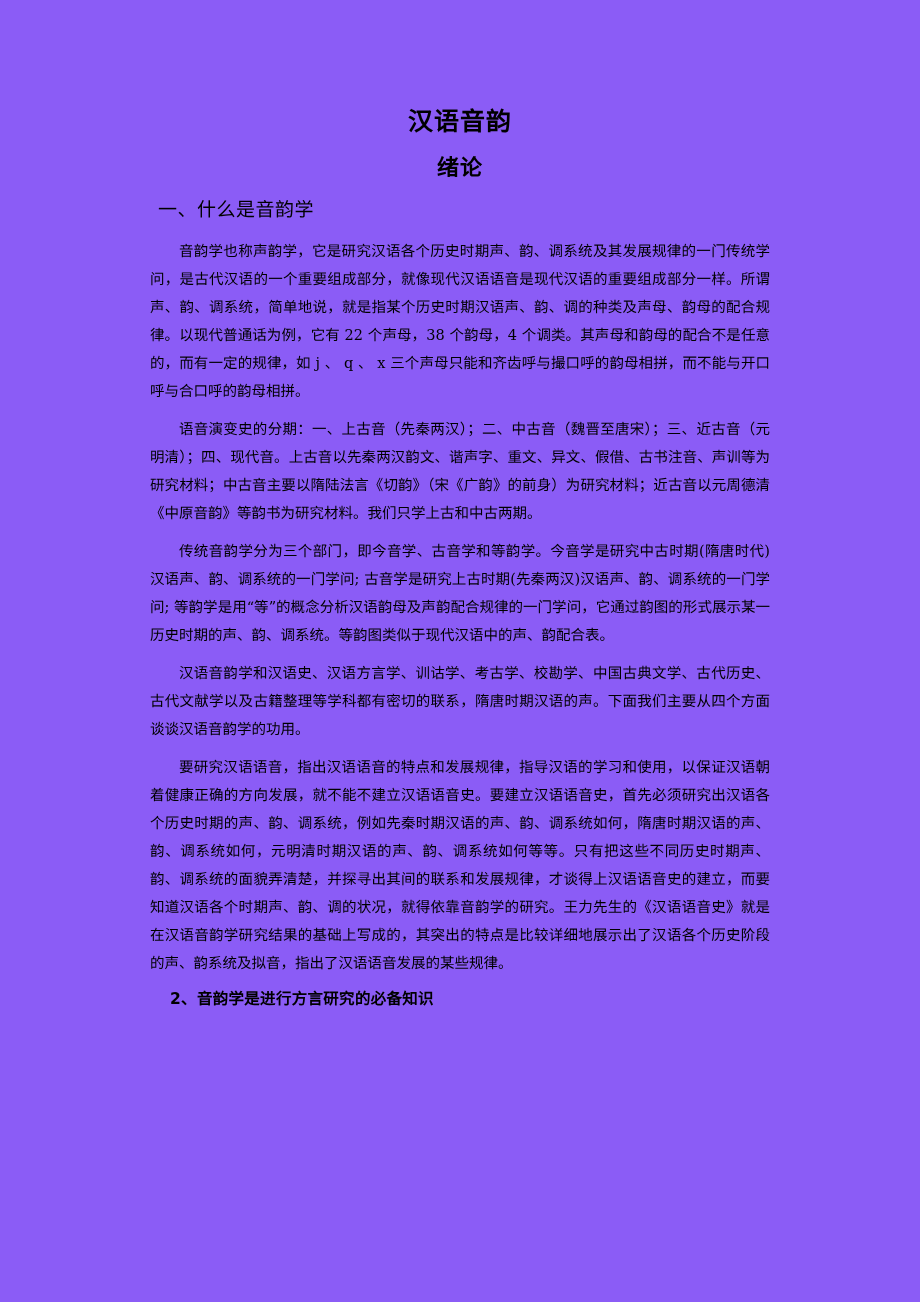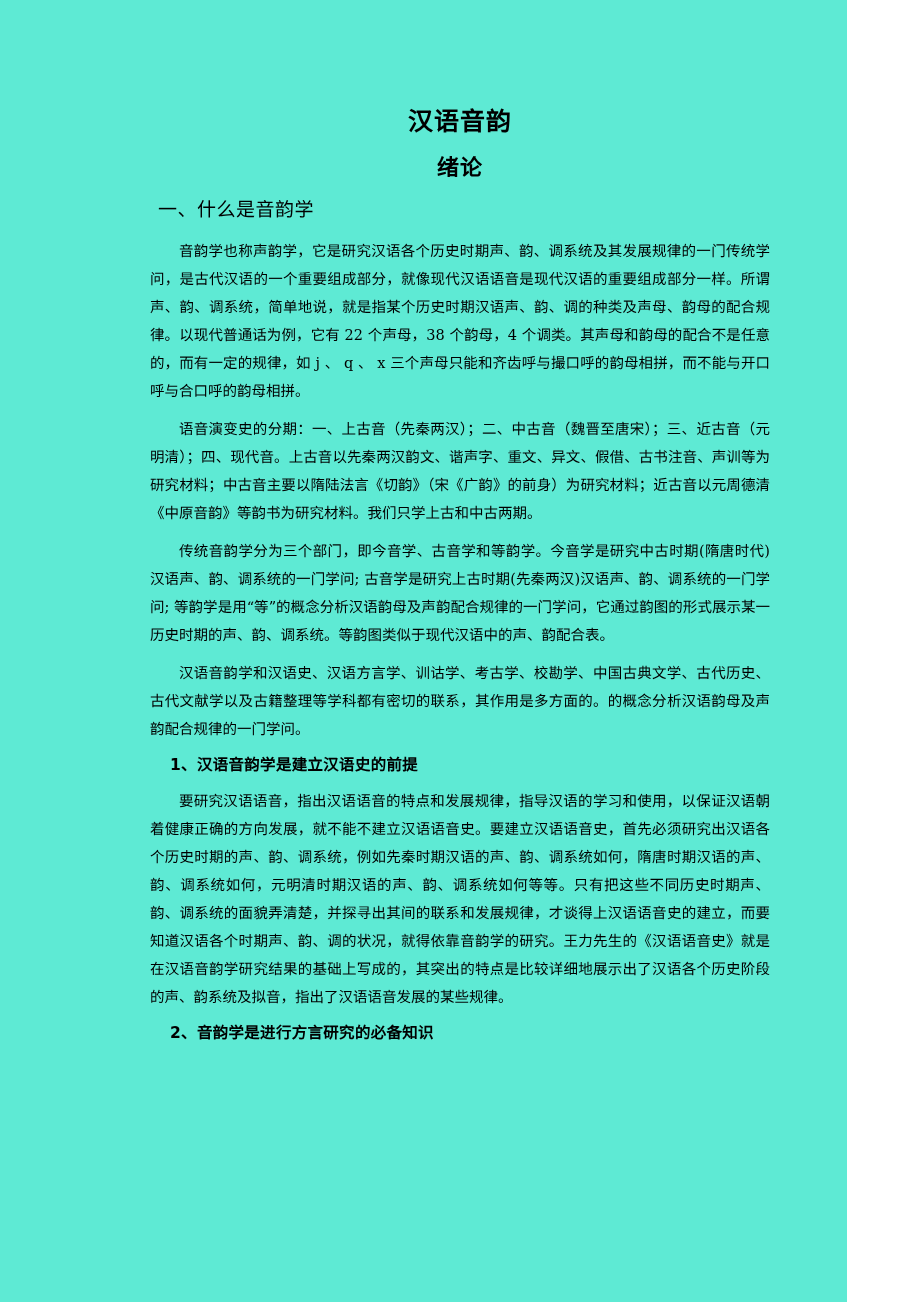--- a/index.html
+++ b/index.html
@@ -10,26 +10,26 @@
   }
   body {
     width: 920px;
     height: 1302px;
     font-family: "DejaVu Serif", "Liberation Serif", serif;
     color: #000000;
     overflow: hidden;
     position: relative;
   }
   .page {
-    width: 847px;
+    width: 920px;
     height: 1302px;
     box-sizing: border-box;
     padding: 0;
     position: relative;
-    background: #5eead4;
+    background: #8b5cf6;
   }
   .content {
     position: absolute;
     left: 140px;
     top: 0;
     width: 640px;
   }
 
   
   .doc-title {
@@ -113,23 +113,22 @@
 
     <h2 class="section-title-center">绪论</h2>
 
     <h3 class="h1-heading">一、什么是音韵学</h3>
 
     <p class="body-para">音韵学也称声韵学，它是研究汉语各个历史时期声、韵、调系统及其发展规律的一门传统学问，是古代汉语的一个重要组成部分，就像现代汉语语音是现代汉语的重要组成部分一样。所谓声、韵、调系统，简单地说，就是指某个历史时期汉语声、韵、调的种类及声母、韵母的配合规律。以现代普通话为例，它有 22 个声母，38 个韵母，4 个调类。其声母和韵母的配合不是任意的，而有一定的规律，如 j 、 q 、 x 三个声母只能和齐齿呼与撮口呼的韵母相拼，而不能与开口呼与合口呼的韵母相拼。</p>
     <p class="body-para">语音演变史的分期：一、上古音（先秦两汉）；二、中古音（魏晋至唐宋）；三、近古音（元明清）；四、现代音。上古音以先秦两汉韵文、谐声字、重文、异文、假借、古书注音、声训等为研究材料；中古音主要以隋陆法言《切韵》（宋《广韵》的前身）为研究材料；近古音以元周德清《中原音韵》等韵书为研究材料。我们只学上古和中古两期。</p>
     <p class="body-para">传统音韵学分为三个部门，即今音学、古音学和等韵学。今音学是研究中古时期(隋唐时代)汉语声、韵、调系统的一门学问; 古音学是研究上古时期(先秦两汉)汉语声、韵、调系统的一门学问; 等韵学是用“等”的概念分析汉语韵母及声韵配合规律的一门学问，它通过韵图的形式展示某一历史时期的声、韵、调系统。等韵图类似于现代汉语中的声、韵配合表。</p>
 
 
-    <p class="body-para">汉语音韵学和汉语史、汉语方言学、训诂学、考古学、校勘学、中国古典文学、古代历史、古代文献学以及古籍整理等学科都有密切的联系，其作用是多方面的。的概念分析汉语韵母及声韵配合规律的一门学问。</p>
+    <p class="body-para">汉语音韵学和汉语史、汉语方言学、训诂学、考古学、校勘学、中国古典文学、古代历史、古代文献学以及古籍整理等学科都有密切的联系，隋唐时期汉语的声。下面我们主要从四个方面谈谈汉语音韵学的功用。</p>
 
-    <h4 class="h2-heading">1、汉语音韵学是建立汉语史的前提</h4>
 
     <p class="body-para">要研究汉语语音，指出汉语语音的特点和发展规律，指导汉语的学习和使用，以保证汉语朝着健康正确的方向发展，就不能不建立汉语语音史。要建立汉语语音史，首先必须研究出汉语各个历史时期的声、韵、调系统，例如先秦时期汉语的声、韵、调系统如何，隋唐时期汉语的声、韵、调系统如何，元明清时期汉语的声、韵、调系统如何等等。只有把这些不同历史时期声、韵、调系统的面貌弄清楚，并探寻出其间的联系和发展规律，才谈得上汉语语音史的建立，而要知道汉语各个时期声、韵、调的状况，就得依靠音韵学的研究。王力先生的《汉语语音史》就是在汉语音韵学研究结果的基础上写成的，其突出的特点是比较详细地展示出了汉语各个历史阶段的声、韵系统及拟音，指出了汉语语音发展的某些规律。</p>
 
     <h4 class="h2-heading">2、音韵学是进行方言研究的必备知识</h4>
 
 
   </div>
 </div>
 
 </body></html>

